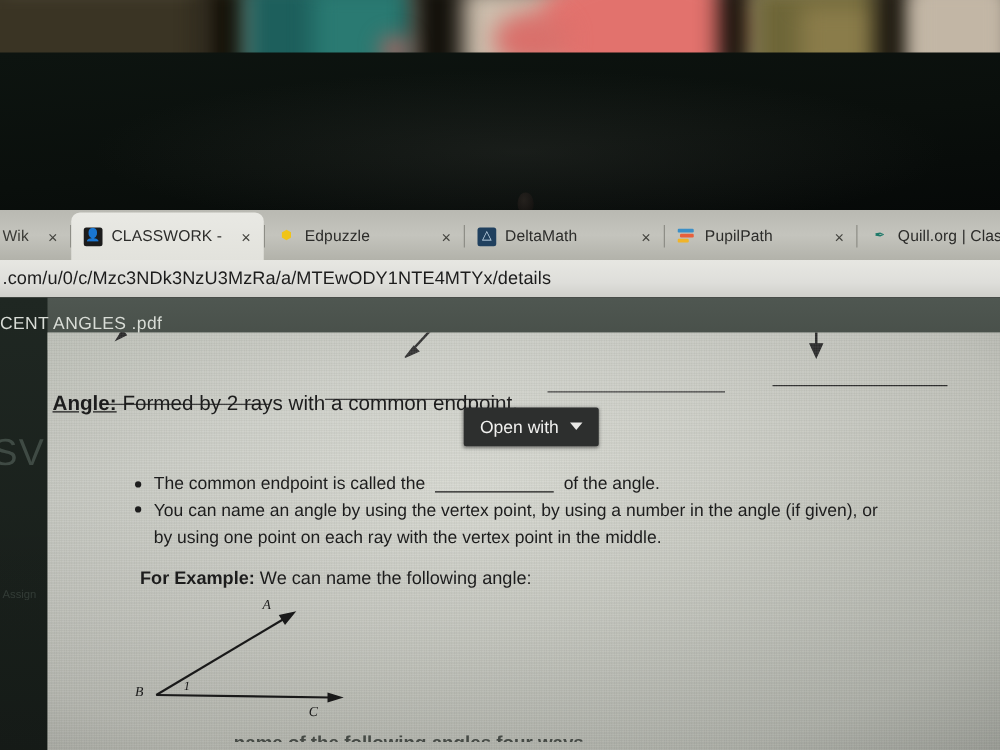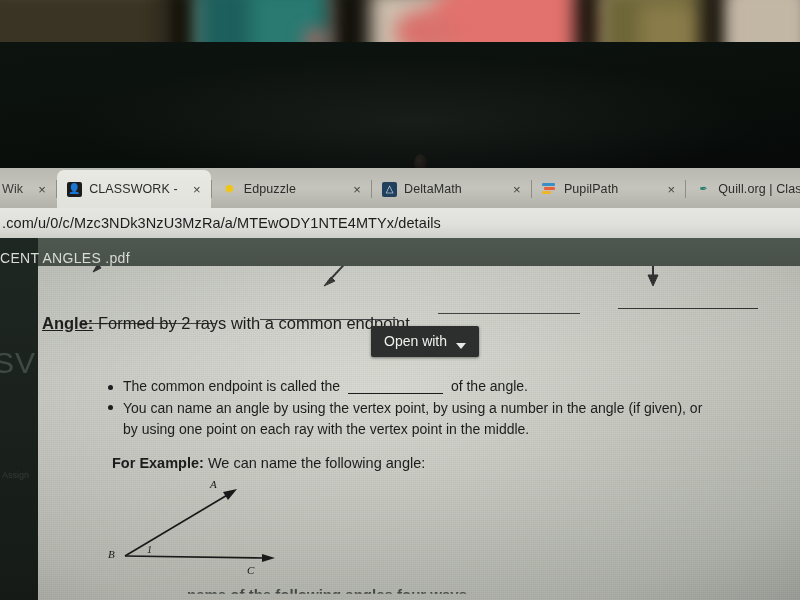--- a/index.html
+++ b/index.html
@@ -122,21 +122,21 @@
     background:linear-gradient(180deg,#4f5751 0%,#464d47 100%);
   }
   #pdf-title{
     position:absolute;left:0;top:12px;font-size:14px;color:#d8dcd6;
     letter-spacing:.3px;white-space:nowrap;
   }
   #open-with-btn{
     position:absolute;left:371px;top:257px;
     background:#2d2f2e;color:#f0f0ee;font-size:14px;
     padding:7px 13px 8px 13px;border-radius:2px;
-    display:flex;align-items:flex-end;gap:9px;white-space:nowrap;
+    display:flex;align-items:center;gap:9px;white-space:nowrap;
     box-shadow:0 1px 3px rgba(0,0,0,.45);
     z-index:8;
   }
   #open-with-btn .caret{
     width:0;height:0;border-left:5px solid transparent;border-right:5px solid transparent;
     border-top:6px solid #e8e8e6;
   }
 
   
   #doc-page{

